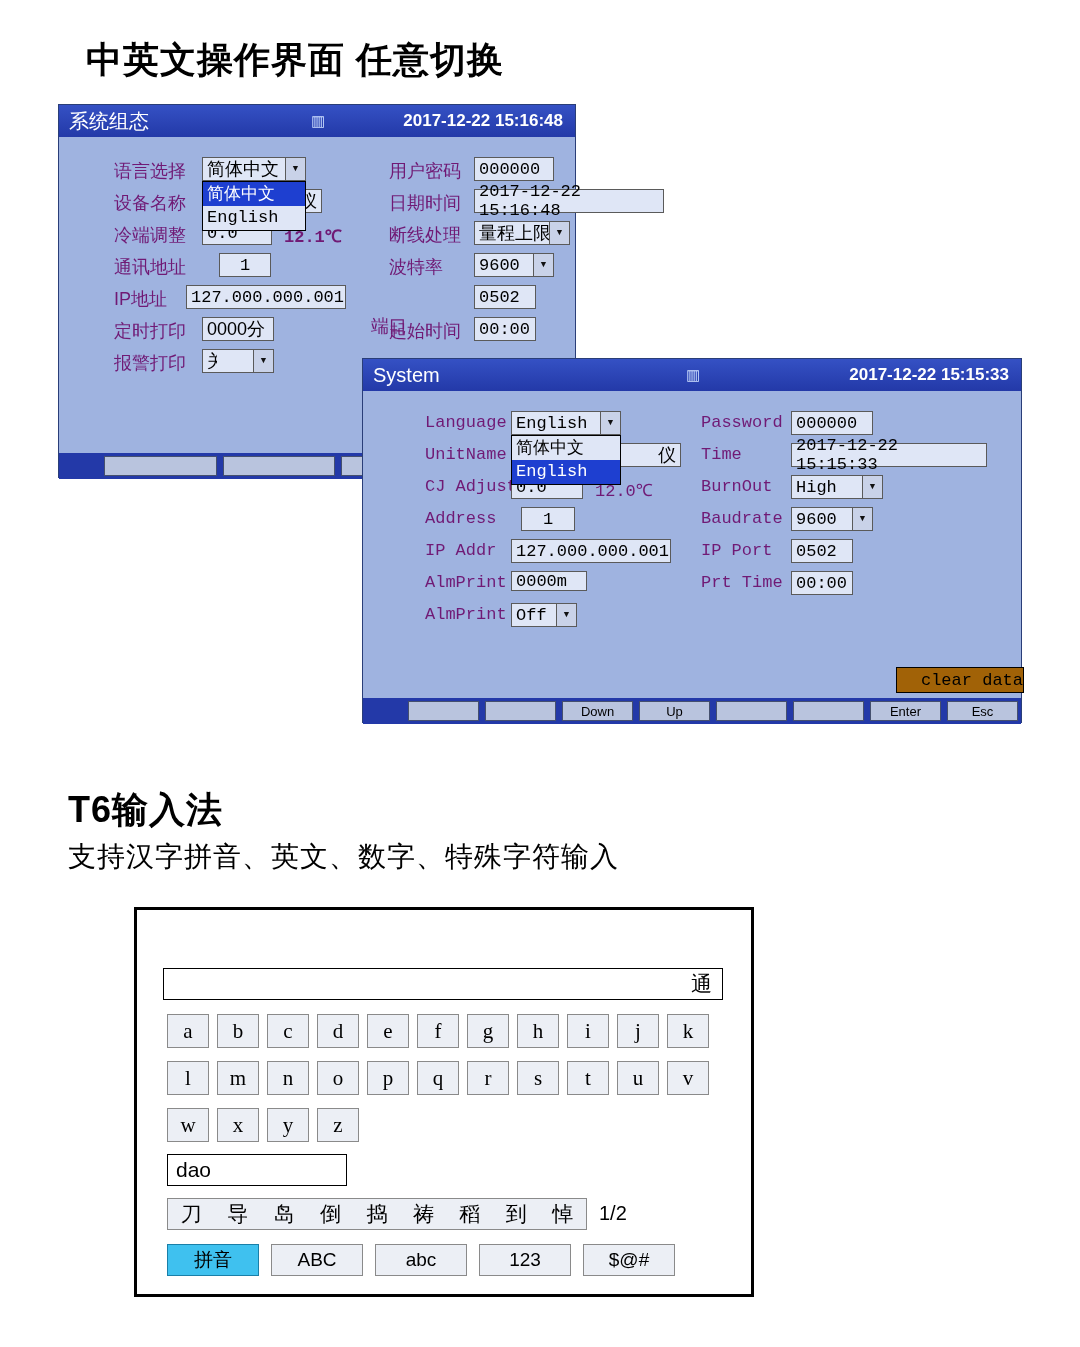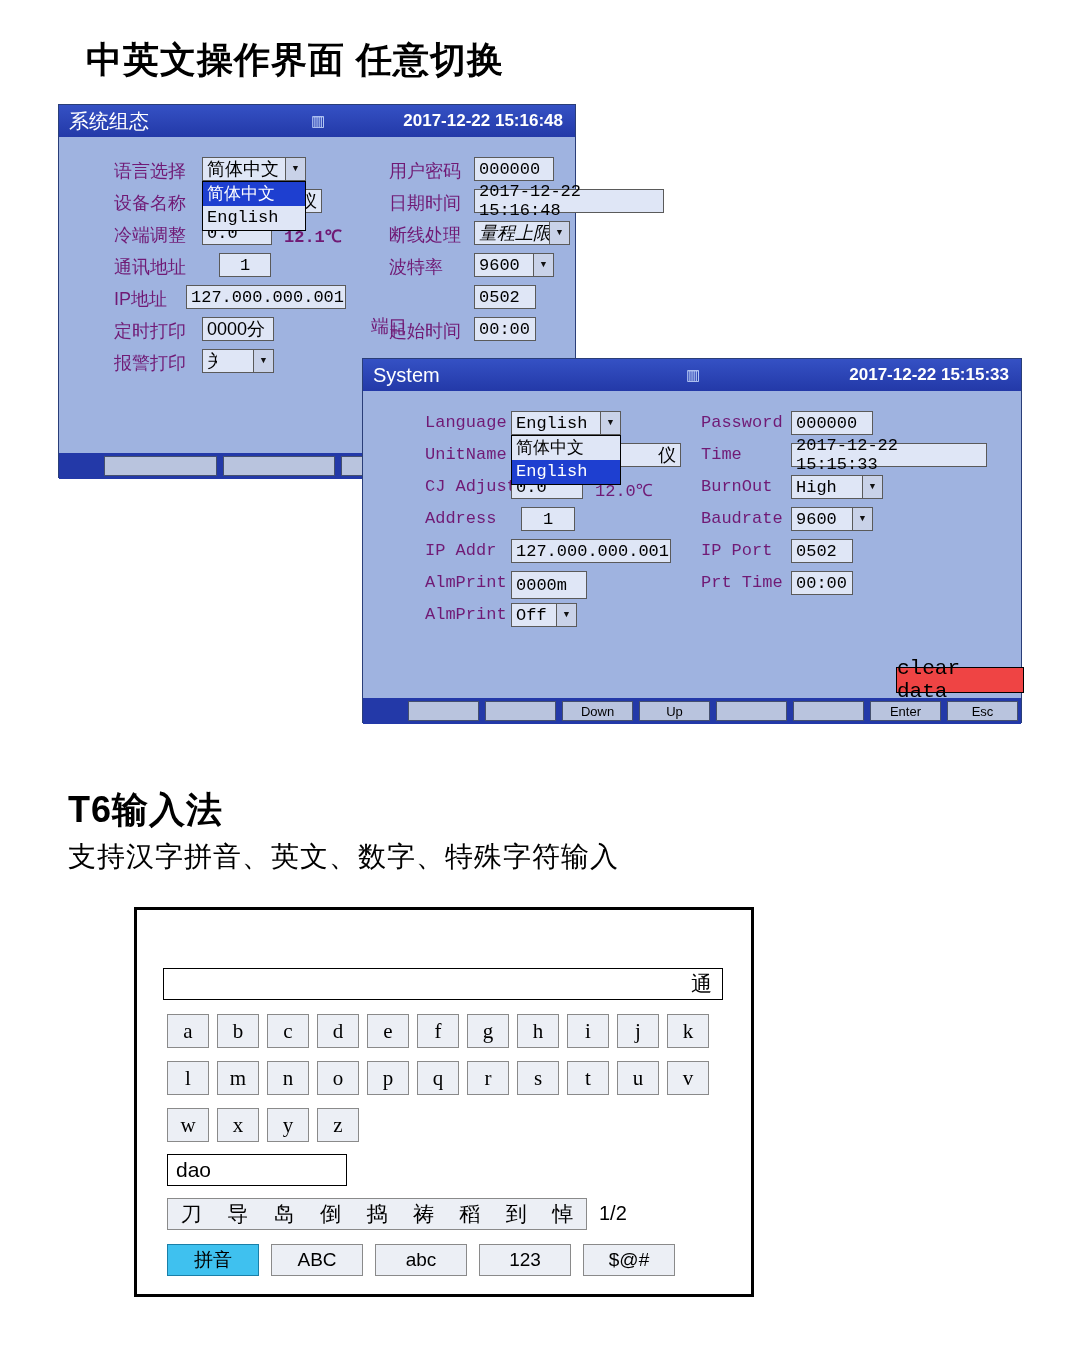--- a/index.html
+++ b/index.html
@@ -66,23 +66,23 @@
   .dropdown .opt.cn{font-family:"Liberation Sans", sans-serif;font-size:17px;}
   .dropdown .opt.sel{background:#1e3fd0;color:#ffffff;}
   .softbar{position:absolute;left:0;right:0;bottom:0;height:26px;background:#2339a8;display:flex;align-items:center;padding-left:42px;}
   .softkey{
     flex:1;margin:2px 3px;height:20px;background:#b9c4de;border:1px solid #45506e;
     display:flex;align-items:center;justify-content:center;font-size:13px;color:#000;
     box-sizing:border-box;
   }
   .softkey.cn{font-size:14px;}
   .btn-box{
-    position:absolute;background:#ef4444;border:1px solid #000;
-    display:flex;align-items:center;justify-content:flex-start;
-    font-family:"Liberation Mono", monospace;font-size:21px;color:#000;box-sizing:border-box;
+    position:absolute;background:#a16207;border:1px solid #000;
+    display:flex;align-items:center;justify-content:flex-end;
+    font-family:"Liberation Mono", monospace;font-size:17px;color:#000;box-sizing:border-box;
   }
 
   
   #t6{
     position:absolute;left:134px;top:907px;width:620px;height:390px;
     background:#ffffff;border:3px solid #000;box-sizing:border-box;
   }
   #t6 .t6title{
     height:38px;background:#2b8fd4;
     background:linear-gradient(to bottom,#3a9fe0 0%,#1f7fc6 100%);
@@ -181,21 +181,21 @@
     <div class="lbl" style="left:330px;top:118px;">波特率</div>
     <div class="lbl" style="left:312px;top:150px;margin-top:27px;">端口</div>
     <div class="lbl" style="left:330px;top:182px;">起始时间</div>
 
     <div class="fld" style="left:415px;top:20px;width:80px;height:24px;">
       <span>000000</span>
     </div>
     <div class="fld" style="left:415px;top:52px;width:190px;height:24px;">
       <span>2017-12-22  15:16:48</span>
     </div>
-    <div class="combo cn" style="left:415px;top:84px;width:96px;height:24px;font-style:italic;">
+    <div class="combo cn" style="left:415px;top:84px;width:96px;height:24px;">
       <span class="txt">量程上限</span>
       <span class="arrow">▼</span>
     </div>
     <div class="combo" style="left:415px;top:116px;width:80px;height:24px;">
       <span class="txt">9600</span>
       <span class="arrow">▼</span>
     </div>
     <div class="fld" style="left:415px;top:148px;width:62px;height:24px;">
       <span>0502</span>
     </div>
@@ -238,21 +238,21 @@
     <div class="fld" style="left:148px;top:84px;width:72px;height:24px;">
       <span>0.0</span>
     </div>
     <div class="lbl mono" style="left:232px;top:87px;">12.0℃</div>
     <div class="fld center" style="left:158px;top:116px;width:54px;height:24px;">
       <span>1</span>
     </div>
     <div class="fld" style="left:148px;top:148px;width:160px;height:24px;">
       <span>127.000.000.001</span>
     </div>
-    <div class="fld" style="left:148px;top:180px;width:76px;height:28px;">
+    <div class="fld" style="left:148px;top:180px;width:76px;height:20px;">
       <span>0000m</span>
     </div>
     <div class="combo" style="left:148px;top:212px;width:66px;height:24px;">
       <span class="txt">Off</span>
       <span class="arrow">▼</span>
     </div>
 
     <div class="dropdown" style="left:148px;top:44px;width:110px;">
       <div class="opt cn">简体中文</div>
       <div class="opt sel">English</div>

